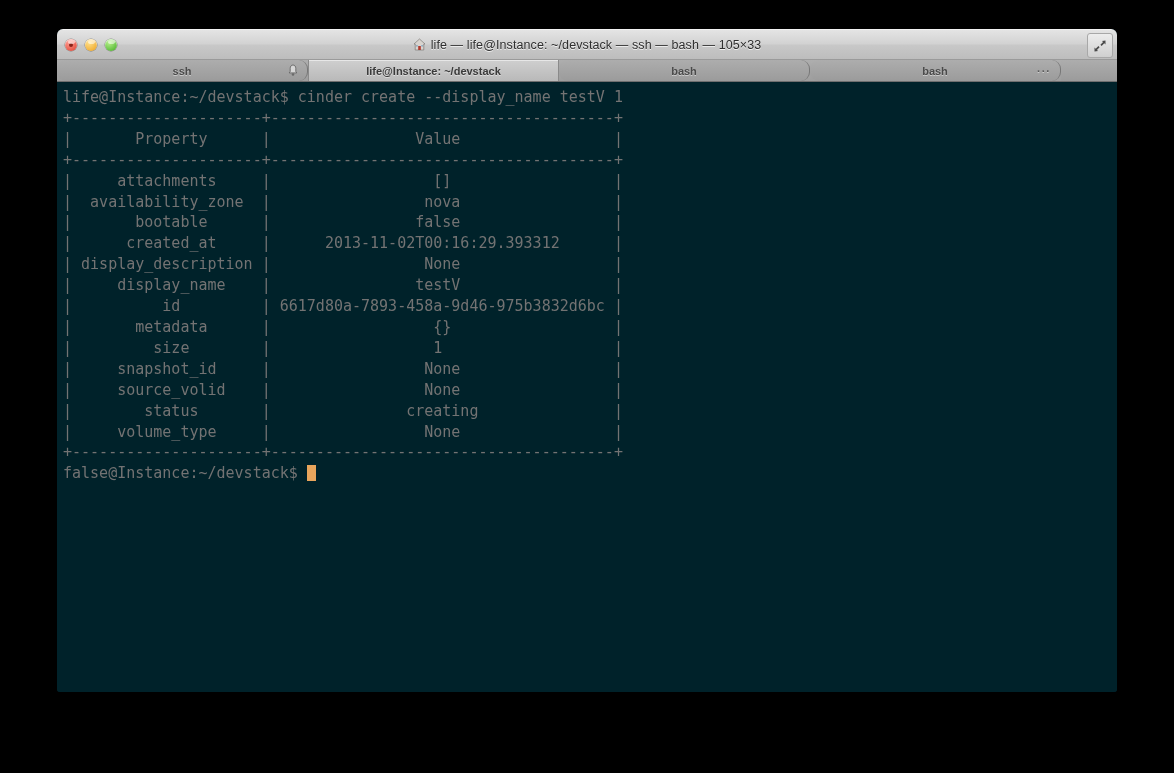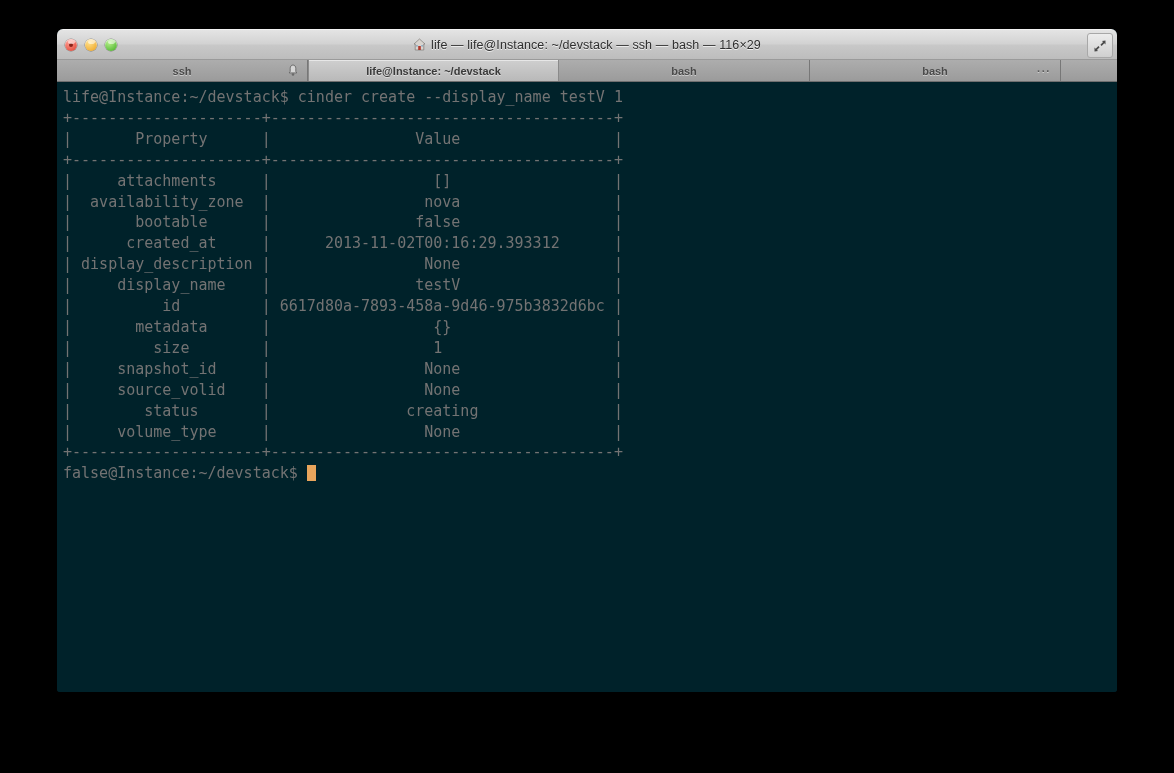--- a/index.html
+++ b/index.html
@@ -114,20 +114,21 @@
     font-weight: bold;
     color: #4a4a4a;
     text-shadow: 0 1px 0 rgba(255,255,255,0.45);
     border-right: 1px solid #777;
     box-sizing: border-box;
     width: 251px;
     flex: 0 0 251px;
   }
   .tab.inactive {
     background: linear-gradient(to bottom, #adadad, #9b9b9b);
+    border-radius: 9px;
   }
   .tab.active {
     background: linear-gradient(to bottom, #cfcfcf, #b9b9b9);
     color: #3a3a3a;
     border-left: 1px solid #8a8a8a;
     border-right: 1px solid #8a8a8a;
     box-shadow: inset 0 1px 0 rgba(255,255,255,0.5);
   }
   .tab-filler {
     flex: 1 1 auto;
@@ -192,21 +193,21 @@
       <div class="light light-zoom"></div>
     </div>
 
     <div id="title-text-wrap">
       <svg id="home-icon" width="13" height="13" viewBox="0 0 13 13">
         <polygon points="6.5,1 12,6 10.8,6 10.8,12 2.2,12 2.2,6 1,6" fill="#d8d4cf" stroke="#7d7a76" stroke-width="0.7"></polygon>
         <rect x="5.2" y="8" width="2.6" height="4" fill="#b03a2e"></rect>
         <rect x="3.1" y="7" width="1.6" height="1.6" fill="#8aa8c0"></rect>
         <rect x="8.3" y="7" width="1.6" height="1.6" fill="#8aa8c0"></rect>
       </svg>
-      <span id="title-text">life — life@Instance: ~/devstack — ssh — bash — 116×29</span>
+      <span id="title-text">life — life@Instance: ~/devstack — ssh — bash — 105×33</span>
     </div>
 
     <div id="fullscreen-button">
       <svg width="14" height="14" viewBox="0 0 14 14">
         <path d="M12.5 1.5 L12.5 5.5 L11.3 4.3 L8.6 7 L7.4 5.8 L10.1 3.1 L8.9 1.9 Z" fill="#4a4a4a"></path>
         <path d="M1.5 12.5 L1.5 8.5 L2.7 9.7 L5.4 7 L6.6 8.2 L3.9 10.9 L5.1 12.1 Z" fill="#4a4a4a"></path>
       </svg>
     </div>
   </div>
 

